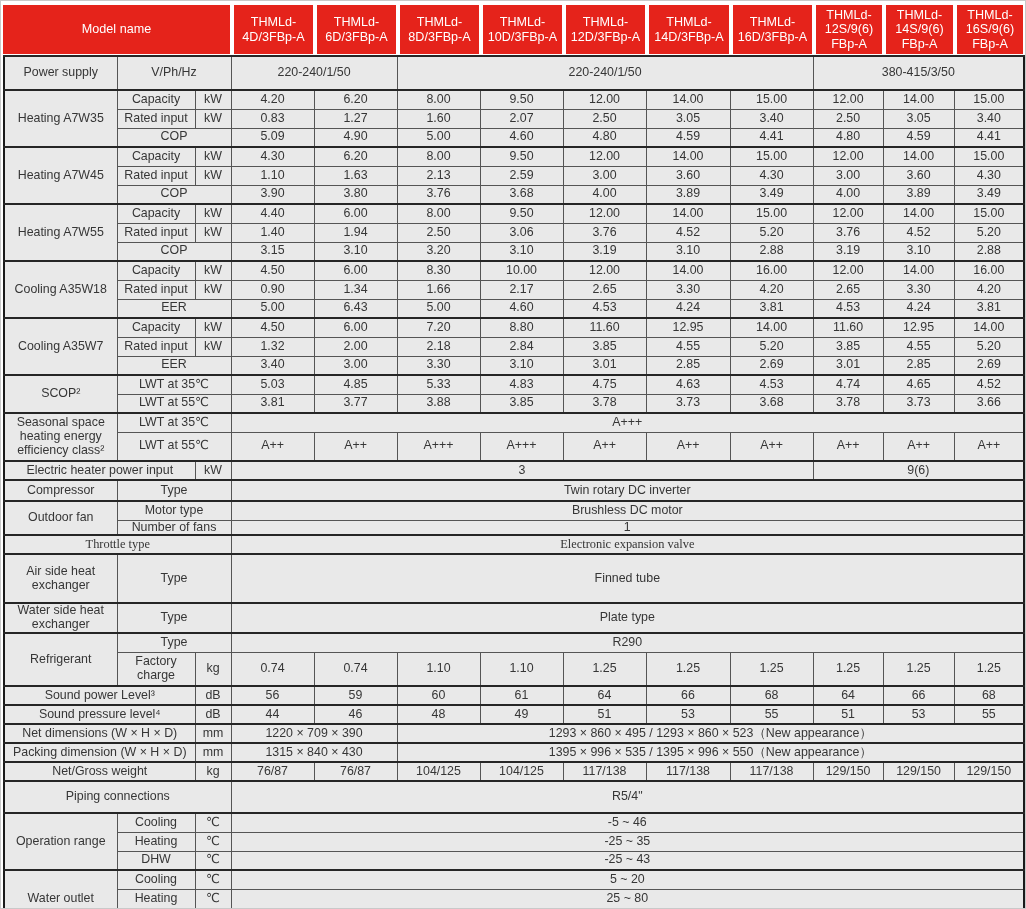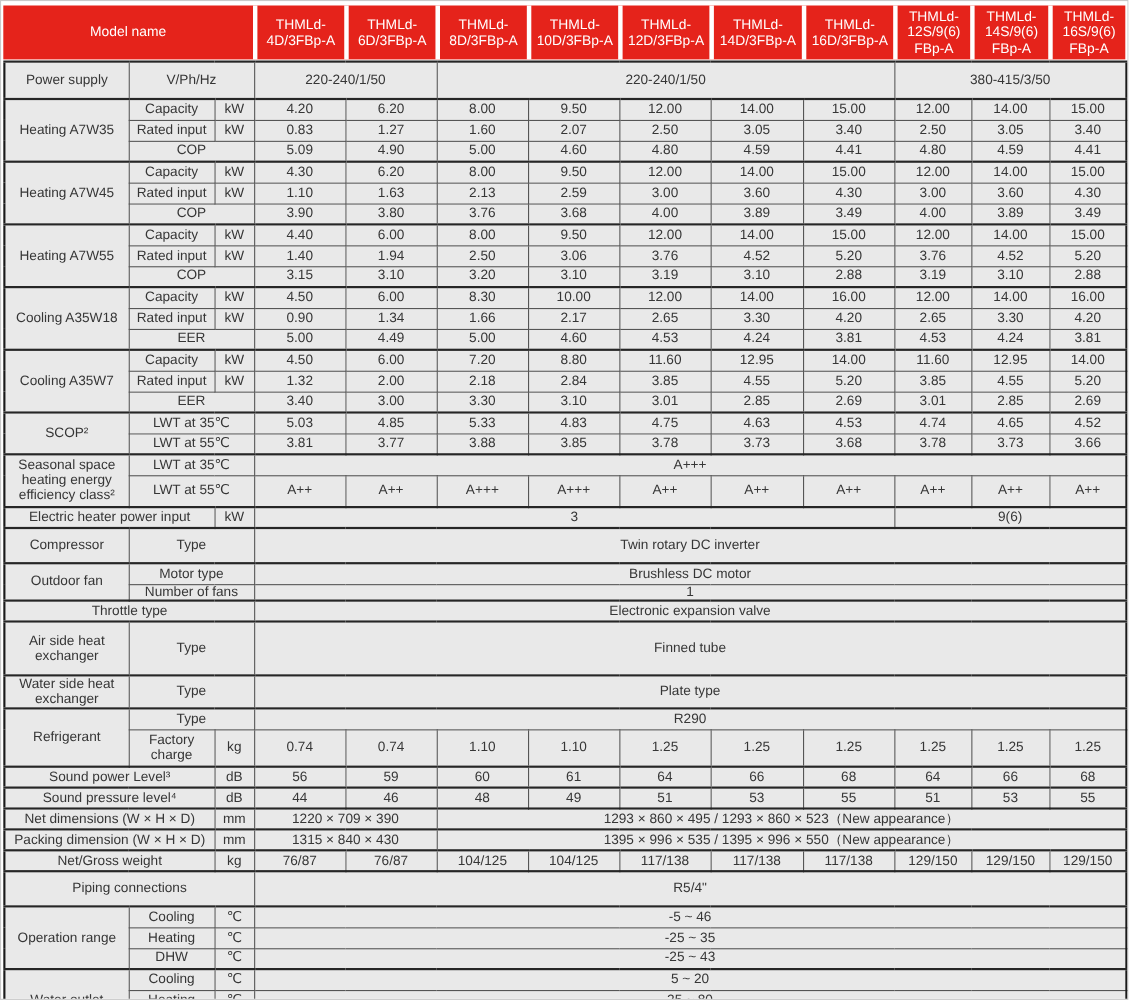--- a/index.html
+++ b/index.html
@@ -243,21 +243,21 @@
           <td colspan="1" rowspan="1">2.65</td>
           <td colspan="1" rowspan="1">3.30</td>
           <td colspan="1" rowspan="1">4.20</td>
           <td colspan="1" rowspan="1">2.65</td>
           <td colspan="1" rowspan="1">3.30</td>
           <td colspan="1" rowspan="1">4.20</td>
         </tr>
         <tr style="height: 19px;">
           <td colspan="2" rowspan="1">EER</td>
           <td colspan="1" rowspan="1">5.00</td>
-          <td colspan="1" rowspan="1">4.49</td>
+          <td colspan="1" rowspan="1">6.43</td>
           <td colspan="1" rowspan="1">5.00</td>
           <td colspan="1" rowspan="1">4.60</td>
           <td colspan="1" rowspan="1">4.53</td>
           <td colspan="1" rowspan="1">4.24</td>
           <td colspan="1" rowspan="1">3.81</td>
           <td colspan="1" rowspan="1">4.53</td>
           <td colspan="1" rowspan="1">4.24</td>
           <td colspan="1" rowspan="1">3.81</td>
         </tr>
         <tr class="s" style="height: 19px;">
@@ -346,35 +346,35 @@
           <td colspan="1" rowspan="1">A++</td>
           <td colspan="1" rowspan="1">A++</td>
           <td colspan="1" rowspan="1">A++</td>
         </tr>
         <tr class="s" style="height: 19px; margin-left: 21px;">
           <td colspan="2" rowspan="1">Electric heater power input</td>
           <td colspan="1" rowspan="1">kW</td>
           <td colspan="7" rowspan="1">3</td>
           <td colspan="3" rowspan="1">9(6)</td>
         </tr>
-        <tr class="s" style="height: 32px;">
+        <tr class="s" style="height: 21px;">
           <td colspan="1" rowspan="1">Compressor</td>
           <td colspan="2" rowspan="1">Type</td>
           <td colspan="10" rowspan="1">Twin rotary DC inverter</td>
         </tr>
         <tr class="s" style="height: 19px;">
           <td colspan="1" rowspan="2">Outdoor fan</td>
           <td colspan="2" rowspan="1">Motor type</td>
           <td colspan="10" rowspan="1">Brushless DC motor</td>
         </tr>
         <tr style="height: 15px;">
           <td colspan="2" rowspan="1">Number of fans</td>
           <td colspan="10" rowspan="1">1</td>
         </tr>
-        <tr class="s" style="height: 19px;">
+        <tr class="s" style="height: 19px; font-family: Liberation Serif, serif;">
           <td colspan="3" rowspan="1">Throttle type</td>
           <td colspan="10" rowspan="1">Electronic expansion valve</td>
         </tr>
         <tr class="s" style="height: 49px;">
           <td colspan="1" rowspan="1">Air side heat exchanger</td>
           <td colspan="2" rowspan="1">Type</td>
           <td colspan="10" rowspan="1">Finned tube</td>
         </tr>
         <tr class="s" style="height: 18px;">
           <td colspan="1" rowspan="1">Water side heat exchanger</td>

